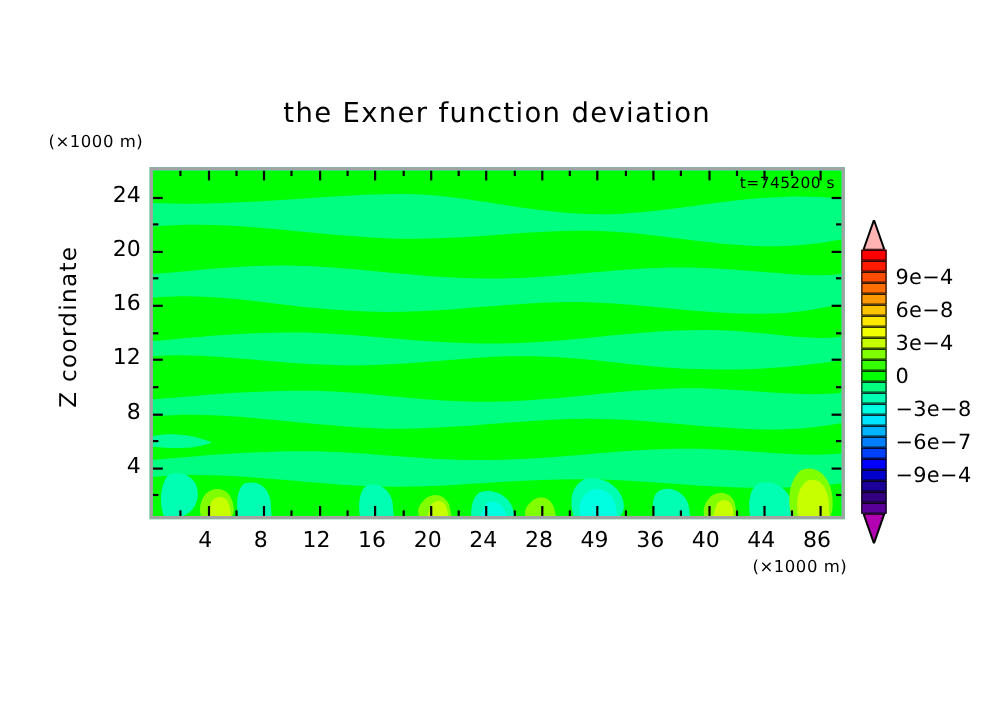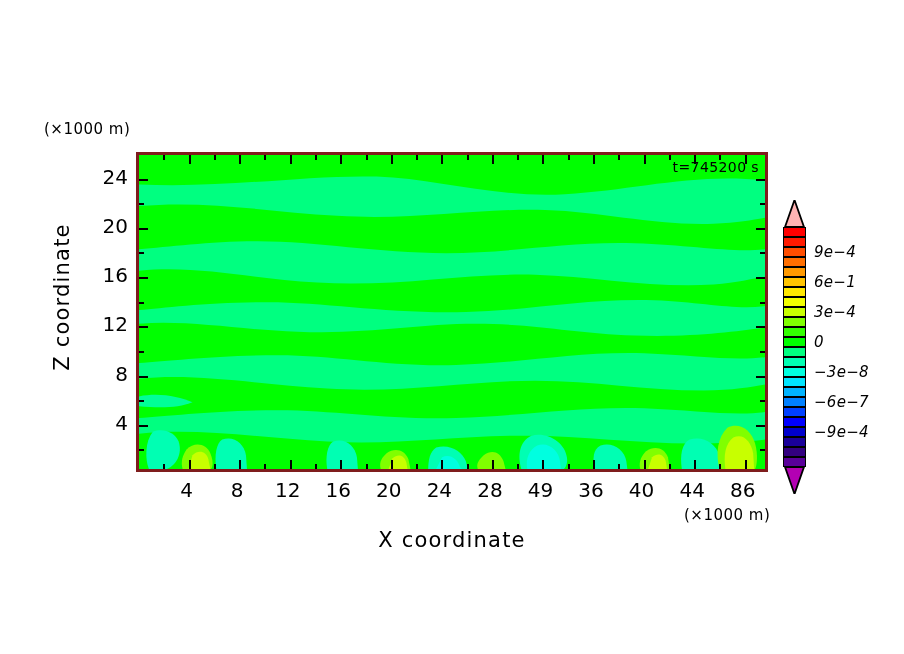--- a/index.html
+++ b/index.html
@@ -18,21 +18,21 @@
 
   #xlabel{left:0;top:528px;width:904px;text-align:center;font-size:21px;
           letter-spacing:1.2px;}
 
   #ylabel{position:absolute;left:-18px;top:285px;width:160px;text-align:center;
           font-size:21px;letter-spacing:1.2px;
           transform:rotate(-90deg);transform-origin:50% 50%;}
 
   
   #plot{position:absolute;left:136px;top:152px;width:632px;height:320px;
-        box-sizing:border-box;border:3px solid #7f1d1d;overflow:hidden;
+        box-sizing:border-box;border:3px solid #a3a3a3;overflow:hidden;
         background:#00ff80;}
   #field{position:absolute;left:0;top:0;width:100%;height:100%;}
 
   #tstamp{position:absolute;right:6px;top:4px;font-size:14px;color:#000;
           letter-spacing:.4px;z-index:6;}
 
   
   .tick{position:absolute;background:#000;z-index:5;}
   .tick.xb{width:2px;height:9px;bottom:0;}
   .tick.xt{width:2px;height:9px;top:0;}
@@ -43,28 +43,29 @@
   .xtlab{transform:translateX(-50%);top:478px;text-align:center;}
   .ytlab{transform:translateY(-50%);text-align:right;width:40px;left:88px;}
 
   
   #cbar{position:absolute;left:783px;top:227px;width:23px;height:240px;}
   .cseg{position:absolute;left:0;width:23px;box-sizing:border-box;
         border:1.5px solid #000;}
   .carrow{position:absolute;left:0;width:23px;}
   #cb-top{top:-27px;height:27px;}
   #cb-bot{bottom:-27px;height:27px;}
-  .clab{position:absolute;left:31px;font-size:15px;color:#000;
-        transform:translateY(-50%);white-space:pre;letter-spacing:.3px;font-style:italic;}
+  .clab{position:absolute;left:31px;font-size:19px;color:#000;
+        transform:translateY(-50%);white-space:pre;letter-spacing:.3px;}
 </style>
 </head>
 <body>
 
 <div id="stage">
 
+  <div class="txt" id="title">the Exner function deviation</div>
 
   <div class="txt" id="ylabel-unit">(×1000 m)</div>
 
   <div id="ylabel">Z coordinate</div>
 
   <div id="plot">
     <svg id="field" viewBox="0 0 632 320" preserveAspectRatio="none">
       <rect x="0" y="0" width="632" height="320" fill="#00ff80"></rect>
 
       <path fill="#00ff00" d="M0,0 L632,0 L632,26 C560,18 500,36 430,40
@@ -203,21 +204,20 @@
       <div class="tick yl" style="top: 195.923px; width: 5px;"></div>
       <div class="tick yr" style="top: 195.923px; width: 5px;"></div>
       <div class="tick yl" style="top: 146.692px; width: 5px;"></div>
       <div class="tick yr" style="top: 146.692px; width: 5px;"></div>
       <div class="tick yl" style="top: 97.4615px; width: 5px;"></div>
       <div class="tick yr" style="top: 97.4615px; width: 5px;"></div>
       <div class="tick yl" style="top: 48.2308px; width: 5px;"></div>
       <div class="tick yr" style="top: 48.2308px; width: 5px;"></div>
     </div>
 
-  <div class="txt" id="xlabel">X coordinate</div>
 
   <div class="txt" id="xlabel-unit">(×1000 m)</div>
 
   <div id="cbar">
     <div class="carrow" id="cb-top">
       <svg width="23" height="27" viewBox="0 0 23 27">
         <polygon points="11.5,0 21,27 2,27" fill="#ffb3b3" stroke="#000" stroke-width="1.8"></polygon>
       </svg>
     </div>
     <div class="carrow" id="cb-bot">
@@ -243,21 +243,21 @@
       <div class="cseg" style="top: 150px; height: 10px; background: rgb(0, 229, 255);"></div>
       <div class="cseg" style="top: 160px; height: 10px; background: rgb(0, 179, 255);"></div>
       <div class="cseg" style="top: 170px; height: 10px; background: rgb(0, 128, 255);"></div>
       <div class="cseg" style="top: 180px; height: 10px; background: rgb(0, 64, 255);"></div>
       <div class="cseg" style="top: 190px; height: 10px; background: rgb(0, 0, 255);"></div>
       <div class="cseg" style="top: 200px; height: 10px; background: rgb(0, 0, 204);"></div>
       <div class="cseg" style="top: 210px; height: 10px; background: rgb(26, 0, 153);"></div>
       <div class="cseg" style="top: 220px; height: 10px; background: rgb(51, 0, 128);"></div>
       <div class="cseg" style="top: 230px; height: 10px; background: rgb(89, 0, 153);"></div>
       <div class="clab" style="top: 25px;">9e−4</div>
-      <div class="clab" style="top: 55px;">6e−1</div>
+      <div class="clab" style="top: 55px;">6e−8</div>
       <div class="clab" style="top: 85px;">3e−4</div>
       <div class="clab" style="top: 115px;">0</div>
       <div class="clab" style="top: 145px;">−3e−8</div>
       <div class="clab" style="top: 175px;">−6e−7</div>
       <div class="clab" style="top: 205px;">−9e−4</div>
     </div>
 
 <div class="tlab xtlab" style="left: 186.56px;">4</div>
     <div class="tlab xtlab" style="left: 237.12px;">8</div>
     <div class="tlab xtlab" style="left: 287.68px;">12</div>

